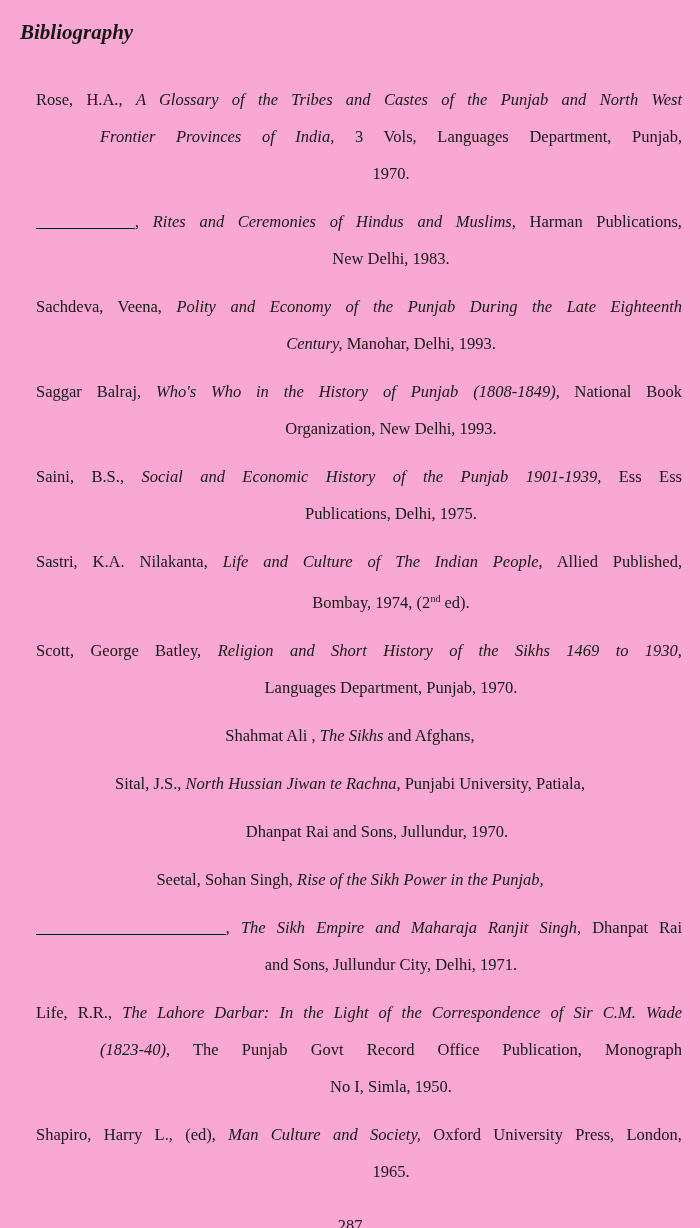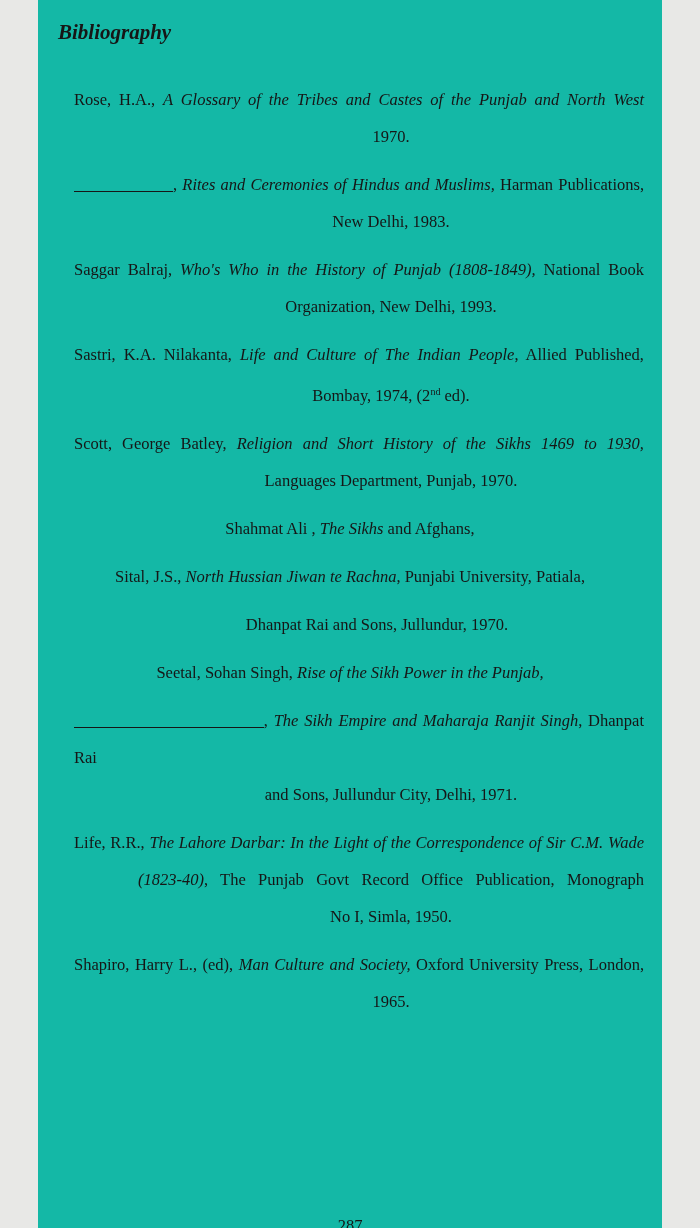--- a/index.html
+++ b/index.html
@@ -1,20 +1,20 @@
 <!DOCTYPE html>
 <html><head>
 <meta charset="utf-8">
 <style>
   html,body { margin:0; padding:0; background:#e8e8e6; }
   .page {
     position:relative;
-    width:624px; height:1228px;
+    width:700px; height:1228px;
     margin:0 auto;
-    background:#14b8a6;
+    background:#f9a8d4;
     color:#161616;
     font-family:"Liberation Serif", serif;
     font-size:16.5px;
     overflow:hidden;
   }
   .content { padding:14px 18px 0 18px; }
   .title {
     font-weight:bold; font-style:italic;
     font-size:21px; line-height:37px;
     margin:0 2px 30px 2px;
@@ -42,29 +42,38 @@
 </style>
 </head>
 <body>
 
 <div class="page">
   <div class="content">
     <div class="title">Bibliography</div>
     <div>
         <div class="entry">
           <div class="line just"><span class="ro">Rose, H.A., </span><span class="it">A Glossary of the Tribes and Castes of the Punjab and North West</span></div>
+          <div class="line ind1 just"><span class="it">Frontier Provinces of India,</span><span class="ro"> 3 Vols, Languages Department, Punjab,</span></div>
           <div class="line ind1"><span class="ro">1970.</span></div>
         </div>
         <div class="entry">
           <div class="line just"><span class="blank" style="width: 99px;"></span><span class="ro">, </span><span class="it">Rites and Ceremonies of Hindus and Muslims,</span><span class="ro"> Harman Publications,</span></div>
           <div class="line ind1"><span class="ro">New Delhi, 1983.</span></div>
         </div>
         <div class="entry">
+          <div class="line just"><span class="ro">Sachdeva, Veena, </span><span class="it">Polity and Economy of the Punjab During the Late Eighteenth</span></div>
+          <div class="line ind1"><span class="it">Century,</span><span class="ro"> Manohar, Delhi, 1993.</span></div>
+        </div>
+        <div class="entry">
           <div class="line just"><span class="ro">Saggar Balraj, </span><span class="it">Who's Who in the History of Punjab (1808-1849),</span><span class="ro"> National Book</span></div>
           <div class="line ind1"><span class="ro">Organization, New Delhi, 1993.</span></div>
+        </div>
+        <div class="entry">
+          <div class="line just"><span class="ro">Saini, B.S., </span><span class="it">Social and Economic History of the Punjab 1901-1939,</span><span class="ro"> Ess Ess</span></div>
+          <div class="line ind1"><span class="ro">Publications, Delhi, 1975.</span></div>
         </div>
         <div class="entry">
           <div class="line just"><span class="ro">Sastri, K.A. Nilakanta, </span><span class="it">Life and Culture of The Indian People</span><span class="ro">, Allied Published,</span></div>
           <div class="line ind1"><span class="ro">Bombay, 1974, (2</span><span class="sup">nd</span><span class="ro"> ed).</span></div>
         </div>
         <div class="entry">
           <div class="line just"><span class="ro">Scott, George Batley, </span><span class="it">Religion and Short History of the Sikhs 1469 to 1930,</span></div>
           <div class="line ind1"><span class="ro">Languages Department, Punjab, 1970.</span></div>
         </div>
         <div class="entry">

